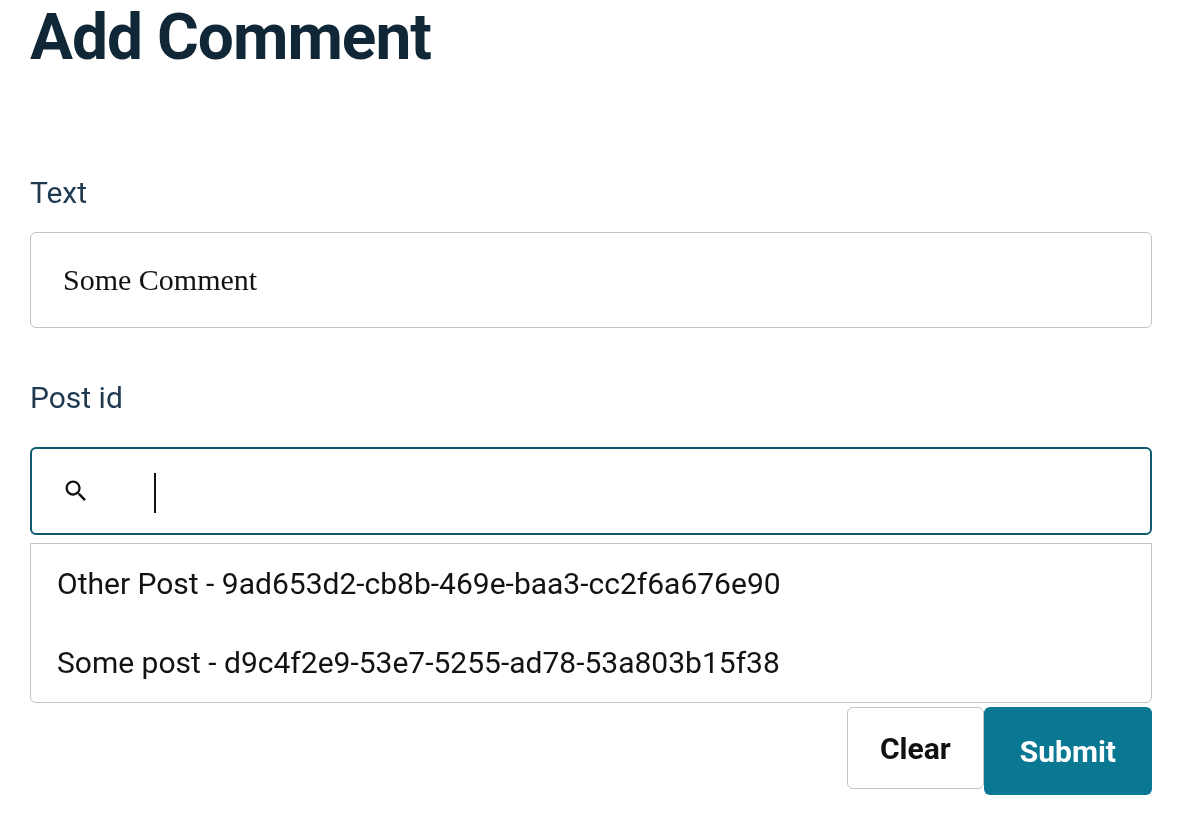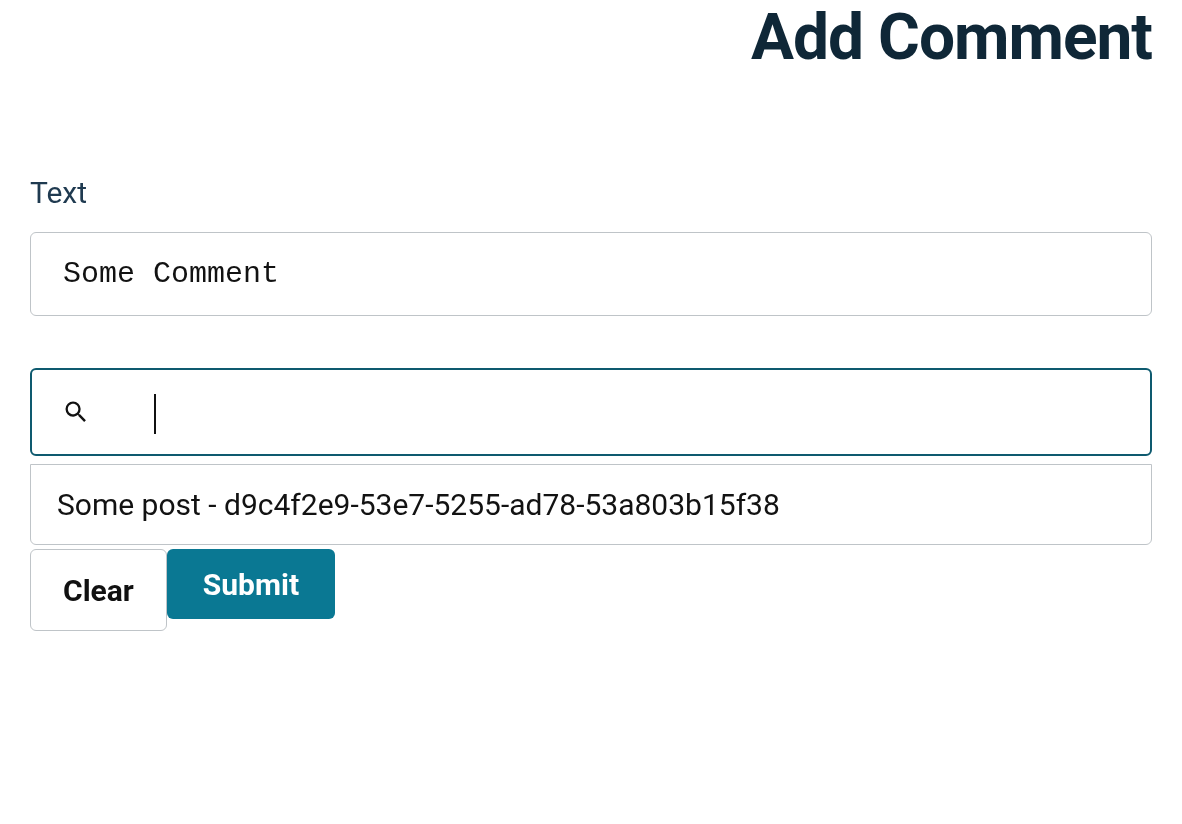--- a/index.html
+++ b/index.html
@@ -11,44 +11,44 @@
       font-family: -apple-system, BlinkMacSystemFont, 'Segoe UI', Roboto, Helvetica, Arial, sans-serif;
       background: #ffffff;
       width: 1182px;
       height: 824px;
       padding: 0 30px;
       color: #13354e;
     }
     .page-title {
       font-size: 64px;
       font-weight: 700;
-      text-align: right;
+      text-align: left;
       color: #0f2737;
       margin-top: 0;
       margin-bottom: 100px;
       letter-spacing: -1px;
     }
     .form-group {
       margin-bottom: 52px;
     }
     .field-label {
       font-size: 30px;
       color: #1f3a50;
       font-weight: 400;
       margin-bottom: 22px;
       display: block;
     }
     .text-input {
       width: 100%;
-      height: 84px;
+      height: 96px;
       border: 1px solid #bfc4c8;
       border-radius: 6px;
       padding: 0 32px;
       font-size: 30px;
-      font-family: Liberation Mono, monospace;
+      font-family: Liberation Serif, serif;
       color: #121212;
       background: #ffffff;
       outline: none;
     }
     .search-wrapper {
       position: relative;
       width: 100%;
     }
     .search-input-container {
       width: 100%;
@@ -98,38 +98,38 @@
     }
     .dropdown-item {
       padding: 22px 26px;
       font-size: 30px;
       color: #121212;
       cursor: pointer;
       font-weight: 400;
     }
     .button-row {
       display: flex;
-      justify-content: flex-start;
+      justify-content: flex-end;
       align-items: flex-start;
       margin-top: 4px;
     }
     .btn-clear {
       height: 82px;
       padding: 0 32px;
       border: 1px solid #bfc4c8;
       border-radius: 6px;
       background: #ffffff;
       font-size: 30px;
       font-weight: 700;
       color: #111;
       cursor: pointer;
       font-family: inherit;
     }
     .btn-submit {
-      height: 70px;
+      height: 88px;
       padding: 0 36px;
       border: none;
       border-radius: 6px;
       background: #0a7893;
       font-size: 30px;
       font-weight: 700;
       color: #ffffff;
       cursor: pointer;
       font-family: inherit;
     }
@@ -138,30 +138,32 @@
 <body>
 
 <h1 class="page-title">Add Comment</h1>
 
 <div class="form-group">
   <label class="field-label">Text</label>
   <input type="text" class="text-input" value="Some Comment" style="">
 </div>
 
 <div class="form-group" style="margin-bottom:0;">
+  <label class="field-label">Post id</label>
 
   <div class="search-wrapper">
     <div class="search-input-container" style="position:relative;">
       <svg class="search-icon-svg" viewBox="0 0 24 24">
         <path d="M15.5 14h-.79l-.28-.27A6.471 6.471 0 0 0 16 9.5 6.5 6.5 0 1 0 9.5 16c1.61 0 3.09-.59 4.23-1.57l.27.28v.79l5 4.99L20.49 19l-4.99-5zm-6 0C7.01 14 5 11.99 5 9.5S7.01 5 9.5 5 14 7.01 14 9.5 11.99 14 9.5 14z"></path>
       </svg>
       <div class="text-cursor"></div>
     </div>
 
     <div class="dropdown">
+      <div class="dropdown-item">Other Post - 9ad653d2-cb8b-469e-baa3-cc2f6a676e90</div>
       <div class="dropdown-item">Some post - d9c4f2e9-53e7-5255-ad78-53a803b15f38</div>
     </div>
   </div>
 </div>
 
 <div class="button-row">
   <button class="btn-clear">Clear</button>
   <button class="btn-submit">Submit</button>
 </div>
 

